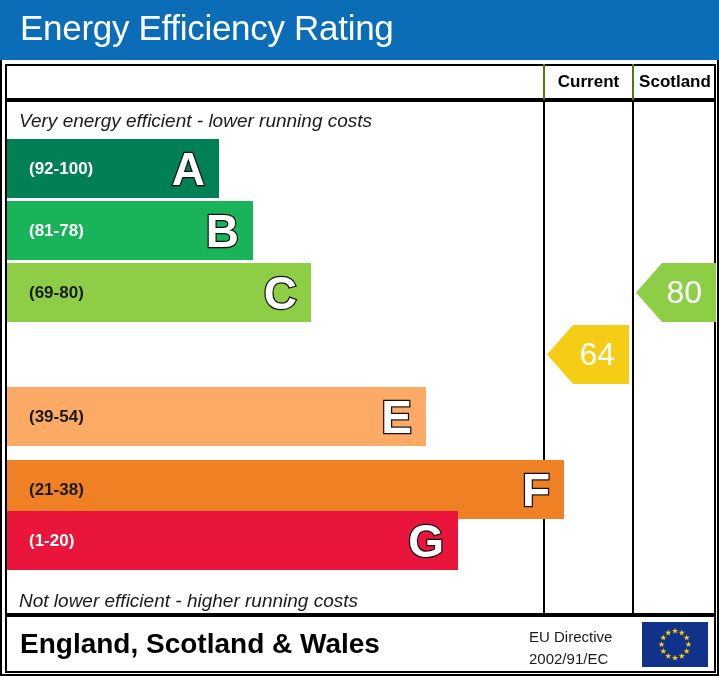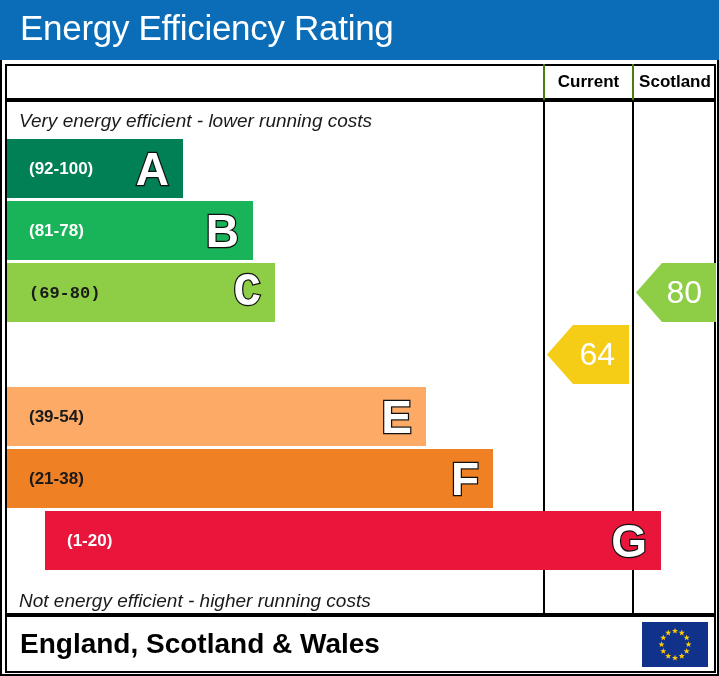--- a/index.html
+++ b/index.html
@@ -78,56 +78,60 @@
 
   <div class="hdr-band"></div>
   <div class="hdr-cell hdr-current">Current</div>
   <div class="hdr-cell hdr-potential">Scotland</div>
 
   <div class="body-band"></div>
   <div class="col-div c1"></div>
   <div class="col-div c2"></div>
 
   <div class="caption top">Very energy efficient - lower running costs</div>
-  <div class="caption bot">Not energy efficient - higher running costs</div>
+  <div class="caption bot">Not lower efficient - higher running costs</div>
 
   <div class="bars" id="bars">
-      <div class="bar light" style="top: 0px; width: 176px; background: rgb(0, 128, 84);">
+      <div class="bar light" style="top: 0px; width: 212px; background: rgb(0, 128, 84);">
         <span class="range">(92-100)</span>
         <span class="letter" style="right: 14px;">A</span>
       </div>
       <div class="bar light" style="top: 62px; width: 246px; background: rgb(25, 180, 89);">
         <span class="range">(81-78)</span>
         <span class="letter" style="right: 14px;">B</span>
       </div>
-      <div class="bar dark" style="top: 124px; width: 268px; background: rgb(141, 206, 70); font-family: Liberation Mono, monospace;">
+      <div class="bar dark" style="top: 124px; width: 304px; background: rgb(141, 206, 70);">
         <span class="range">(69-80)</span>
         <span class="letter" style="right: 14px;">C</span>
       </div>
       <div class="bar dark" style="top: 248px; width: 419px; background: rgb(252, 170, 101);">
         <span class="range">(39-54)</span>
         <span class="letter" style="right: 14px;">E</span>
       </div>
-      <div class="bar dark" style="top: 310px; width: 486px; background: rgb(239, 128, 35);">
+      <div class="bar dark" style="top: 321px; width: 557px; background: rgb(239, 128, 35);">
         <span class="range">(21-38)</span>
         <span class="letter" style="right: 14px;">F</span>
       </div>
-      <div class="bar light" style="top: 372px; width: 616px; background: rgb(233, 21, 59); margin-left: 38px;">
+      <div class="bar light" style="top: 372px; width: 451px; background: rgb(233, 21, 59);">
         <span class="range">(1-20)</span>
         <span class="letter" style="right: 14px;">G</span>
       </div>
     </div>
 
   <div id="arrows">
       <div class="arrow" style="left: 545px; width: 82px; top: 323px; background: rgb(245, 204, 22); position: absolute;">64</div>
       <div class="arrow" style="left: 634px; width: 80px; top: 261px; background: rgb(141, 206, 70); position: absolute;">80</div>
     </div>
 
   <div class="footer"></div>
   <div class="footer-title">England, Scotland &amp; Wales</div>
+  <div class="directive">
+    <div>EU Directive</div>
+    <div>2002/91/EC</div>
+  </div>
   <svg class="euflag" id="euflag" viewBox="0 0 66 45">
       <rect x="0" y="0" width="66" height="45" fill="#10328b"></rect>
       <path d="M33.00,5.80L33.79,7.91L36.04,8.01L34.28,9.42L34.88,11.59L33.00,10.34L31.12,11.59L31.72,9.42L29.96,8.01L32.21,7.91Z" fill="#ffcc00"></path>
       <path d="M39.75,7.61L40.54,9.72L42.79,9.82L41.03,11.22L41.63,13.40L39.75,12.15L37.87,13.40L38.47,11.22L36.71,9.82L38.96,9.72Z" fill="#ffcc00"></path>
       <path d="M44.69,12.55L45.48,14.66L47.73,14.76L45.97,16.17L46.57,18.34L44.69,17.09L42.81,18.34L43.41,16.17L41.65,14.76L43.90,14.66Z" fill="#ffcc00"></path>
       <path d="M46.50,19.30L47.29,21.41L49.54,21.51L47.78,22.92L48.38,25.09L46.50,23.84L44.62,25.09L45.22,22.92L43.46,21.51L45.71,21.41Z" fill="#ffcc00"></path>
       <path d="M44.69,26.05L45.48,28.16L47.73,28.26L45.97,29.67L46.57,31.84L44.69,30.59L42.81,31.84L43.41,29.67L41.65,28.26L43.90,28.16Z" fill="#ffcc00"></path>
       <path d="M39.75,30.99L40.54,33.10L42.79,33.20L41.03,34.61L41.63,36.78L39.75,35.54L37.87,36.78L38.47,34.61L36.71,33.20L38.96,33.10Z" fill="#ffcc00"></path>
       <path d="M33.00,32.80L33.79,34.91L36.04,35.01L34.28,36.42L34.88,38.59L33.00,37.34L31.12,38.59L31.72,36.42L29.96,35.01L32.21,34.91Z" fill="#ffcc00"></path>
       <path d="M26.25,30.99L27.04,33.10L29.29,33.20L27.53,34.61L28.13,36.78L26.25,35.54L24.37,36.78L24.97,34.61L23.21,33.20L25.46,33.10Z" fill="#ffcc00"></path>

